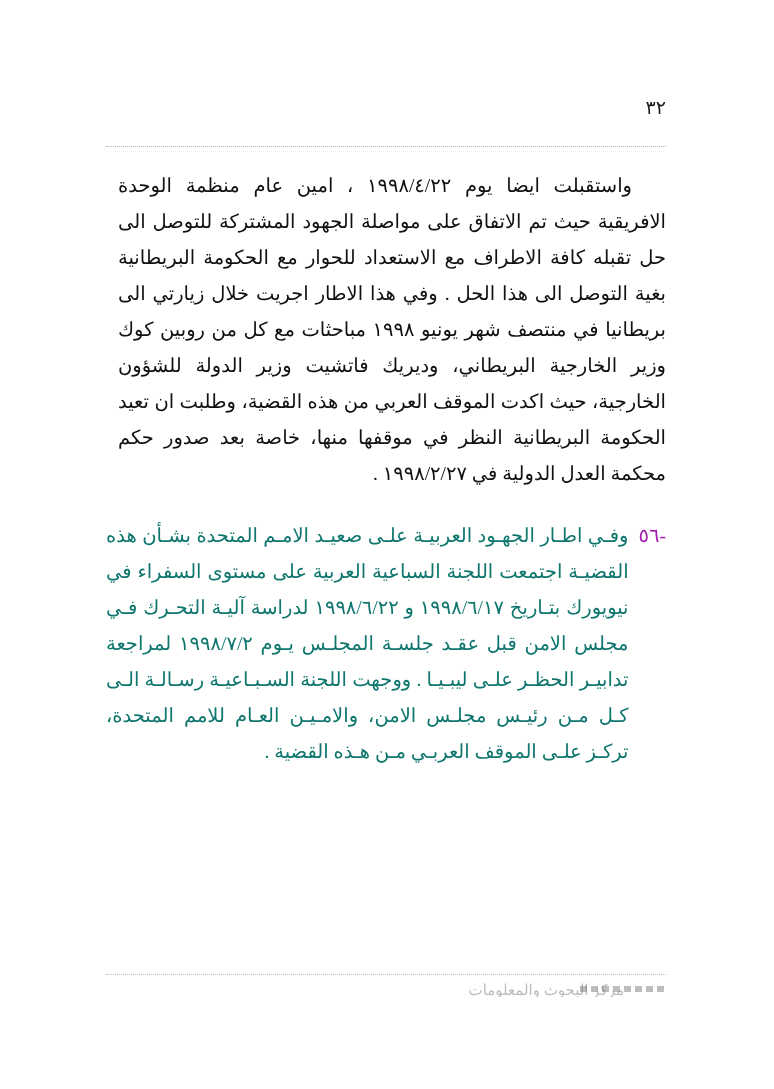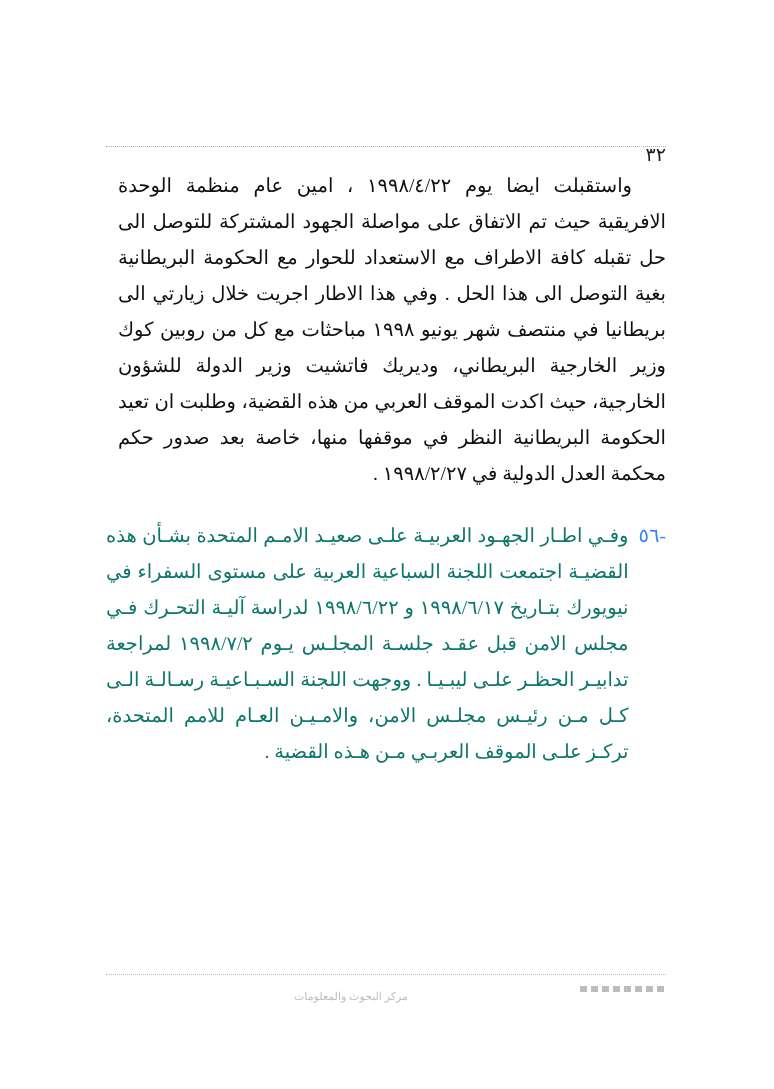--- a/index.html
+++ b/index.html
@@ -18,21 +18,20 @@
     color: #111111;
   }
   .page-number {
     position: absolute;
     top: 96px;
     right: 108px;
     font-size: 19px;
     letter-spacing: 1px;
     color: #1a1a1a;
     font-family: "Liberation Serif", "DejaVu Serif", serif;
-    margin-top: 47px;
   }
   .header-rule {
     position: absolute;
     top: 146px;
     right: 108px;
     width: 560px;
     height: 0;
     border-top: 1px dotted #9a9a9a;
     opacity: 0.75;
   }
@@ -61,51 +60,51 @@
     align-items: flex-start;
     margin: 0 0 26px 0;
     direction: rtl;
   }
   .numbered .marker {
     flex: 0 0 auto;
     font-size: 19.5px;
     line-height: 36px;
     padding-left: 10px;
     white-space: nowrap;
-    color: #3b82f6;
+    color: #a21caf;
   }
   .numbered .numbered-text {
     flex: 1 1 auto;
     font-size: 19.5px;
     line-height: 36px;
     text-align: justify;
     color: #0f766e;
     direction: rtl;
   }
   .footer-rule {
     position: absolute;
     bottom: 114px;
     right: 108px;
     width: 560px;
     height: 0;
     border-top: 1px dotted #9e9e9e;
     opacity: 0.7;
   }
   .footer-smudge {
     position: absolute;
-    bottom: 83px;
+    bottom: 92px;
     right: 150px;
     width: 330px;
     height: 16px;
     opacity: 0.45;
     filter: blur(0.4px);
-    font-size: 11px;
+    font-size: 15px;
     color: #6d6d6d;
     direction: rtl;
-    text-align: left;
+    text-align: right;
     letter-spacing: 1px;
     overflow: hidden;
     white-space: nowrap;
   }
   .footer-dashes {
     position: absolute;
     bottom: 97px;
     right: 108px;
     width: 86px;
     height: 6px;

